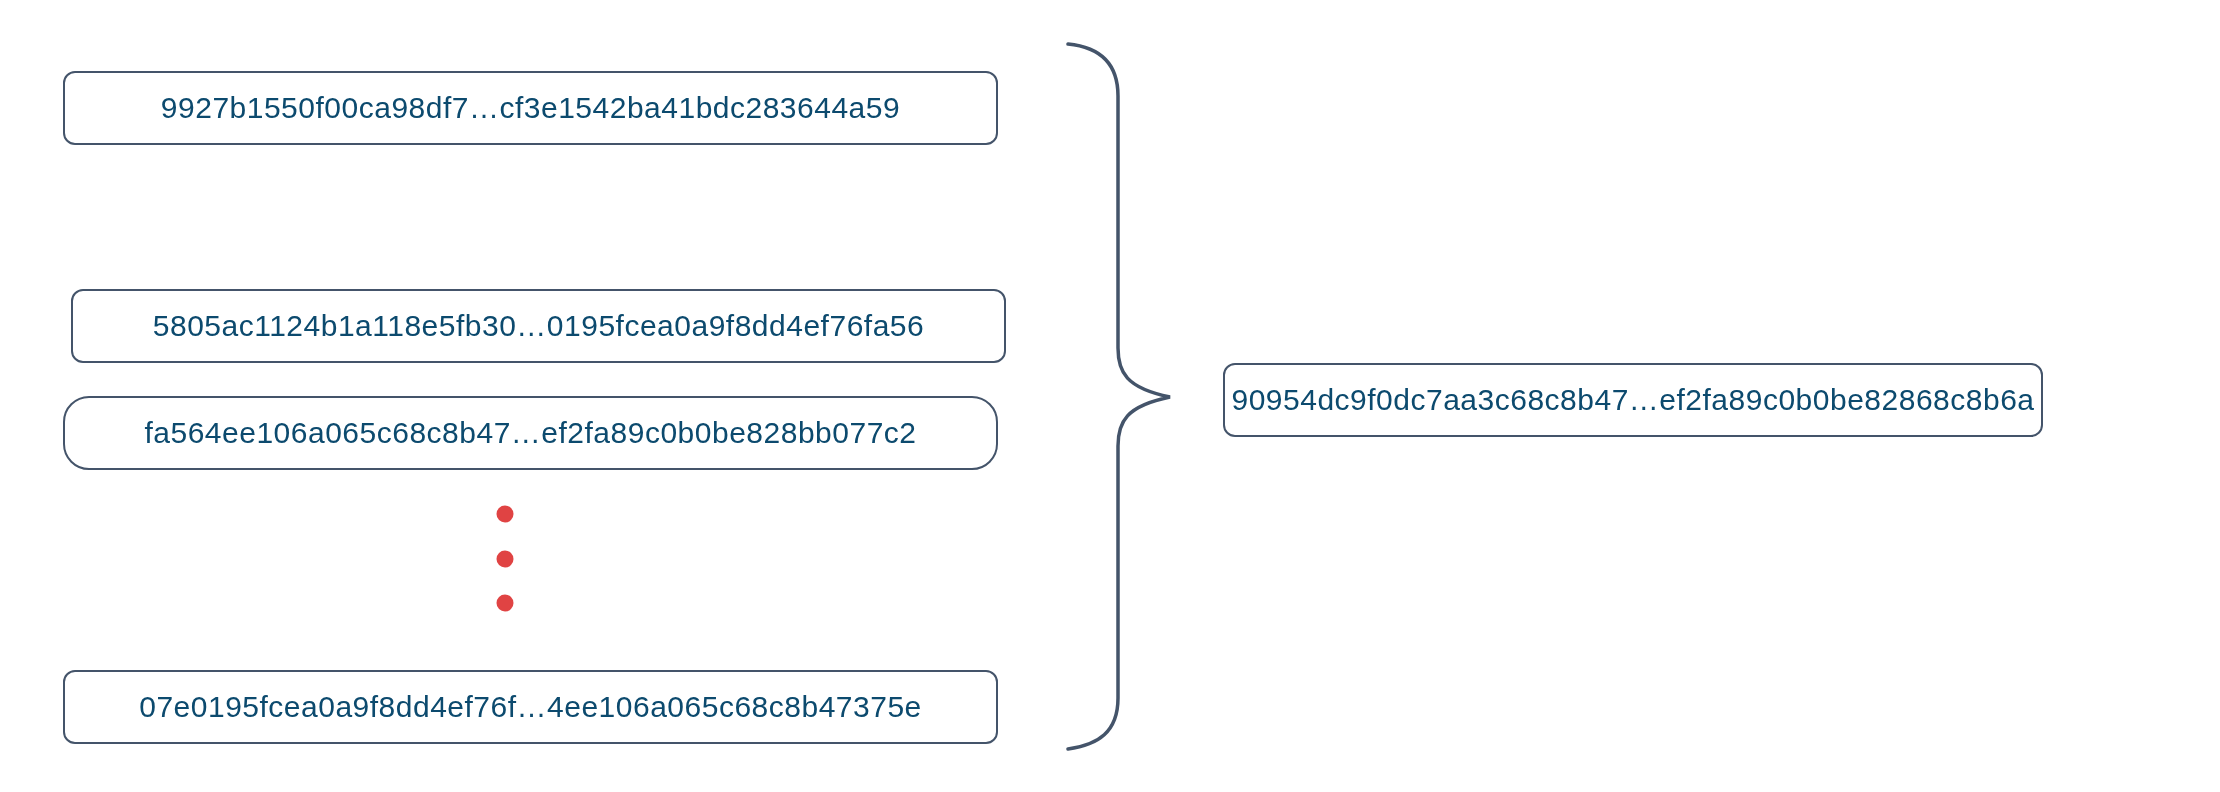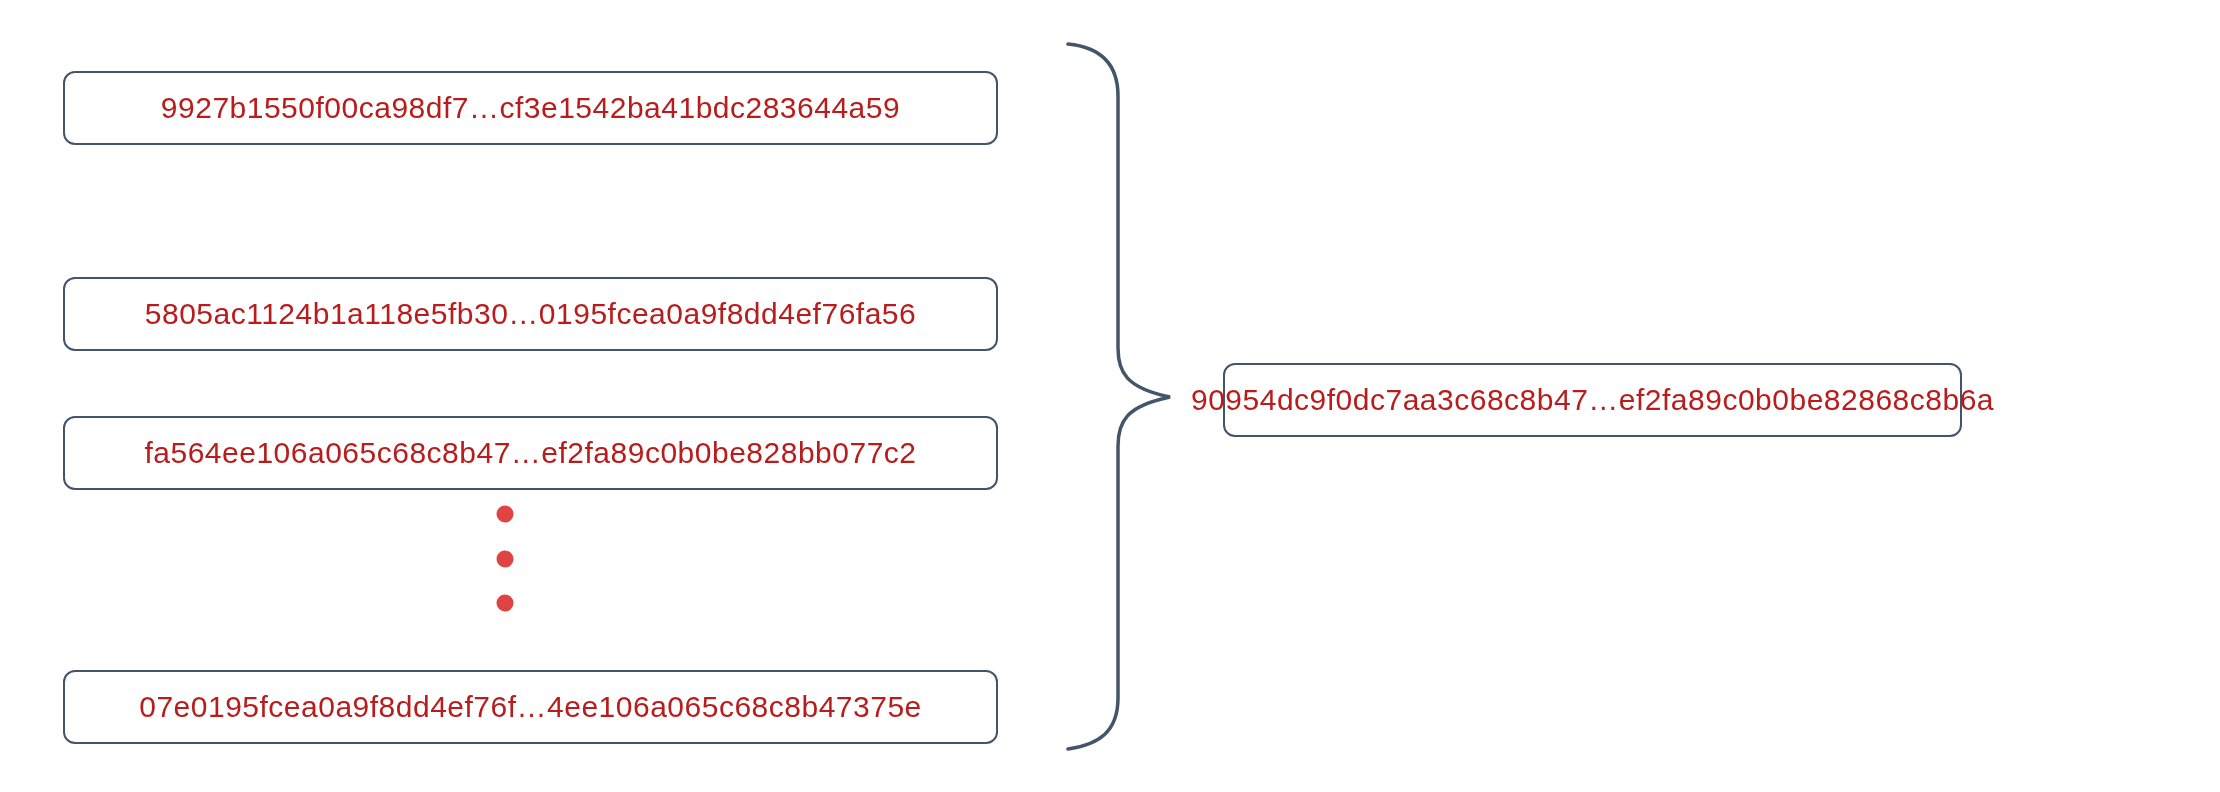--- a/index.html
+++ b/index.html
@@ -21,33 +21,33 @@
     width: 935px;
     height: 74px;
     border: 2.5px solid #44546a;
     border-radius: 12px;
     background: #ffffff;
     display: flex;
     align-items: center;
     justify-content: center;
     font-size: 30px;
     letter-spacing: 0.5px;
-    color: #b91c1c;
+    color: #0c4a6e;
     white-space: nowrap;
     box-sizing: border-box;
   }
   .hash-box.result {
     left: 1223px;
     top: 363px;
-    width: 739px;
+    width: 820px;
   }
   .box-1 { top: 71px;  }
   .box-2 { top: 180px; }
-  .box-3 { top: 277px; }
-  .box-4 { top: 416px; }
+  .box-3 { top: 289px; margin-left: 8px; }
+  .box-4 { top: 396px; border-radius: 26px; }
   .box-5 { top: 670px; }
   .overlay-svg {
     position: absolute;
     left: 0;
     top: 0;
     width: 2220px;
     height: 792px;
     pointer-events: none;
   }
 </style>

